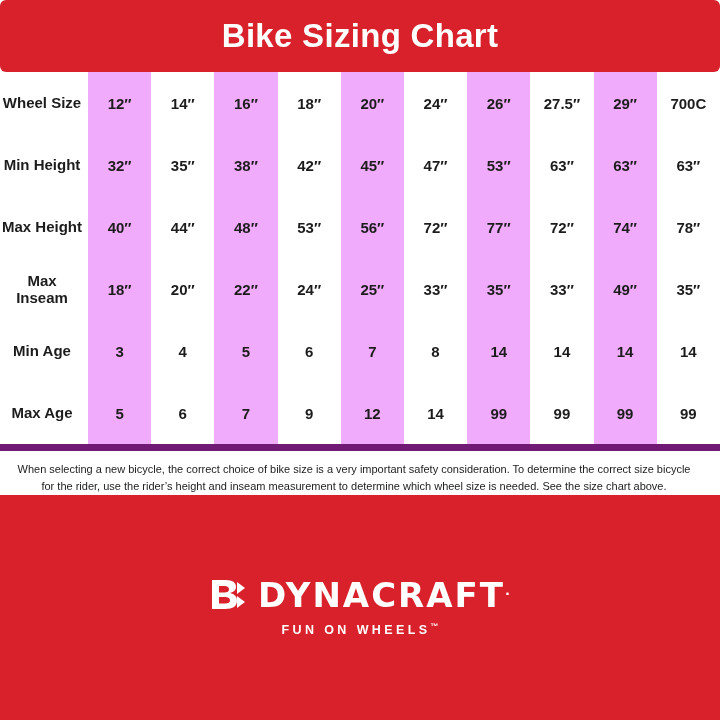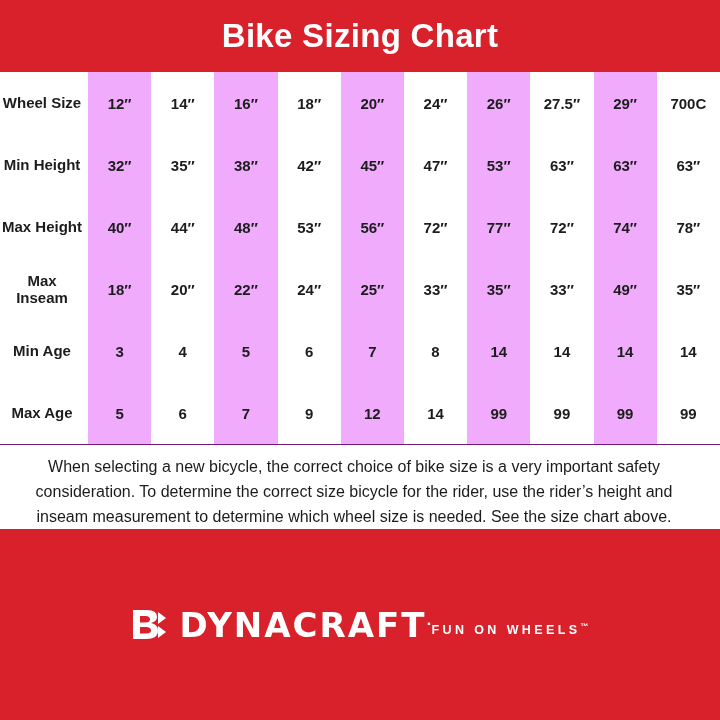--- a/index.html
+++ b/index.html
@@ -23,20 +23,21 @@
   }
 
   
   .header {
     background: #d8212b;
     height: 72px;
     display: flex;
     align-items: center;
     justify-content: center;
     flex: 0 0 auto;
+    border-radius: 6px;
   }
   .header-title {
     color: #ffffff;
     font-size: 33px;
     font-weight: bold;
     letter-spacing: 0.3px;
     text-align: center;
   }
 
   
@@ -80,33 +81,33 @@
   }
   .hdr-cell {
     font-size: 15px;
     font-weight: bold;
   }
 
   
   .note {
     flex: 0 0 auto;
     padding: 10px 28px 0 16px;
-    font-size: 16px;
+    font-size: 11px;
     line-height: 1.55;
     color: #1c1c1c;
     text-align: center;
-    border-top: 1px solid #701a75;
+    border-top: 7px solid #701a75;
   }
 
   
   .footer {
     background: #d8212b;
     flex: 1 1 auto;
     display: flex;
-    flex-direction: row;
+    flex-direction: column;
     align-items: center;
     justify-content: center;
     min-height: 96px;
   }
   .brand-row {
     display: flex;
     align-items: center;
     justify-content: center;
     gap: 12px;
   }

